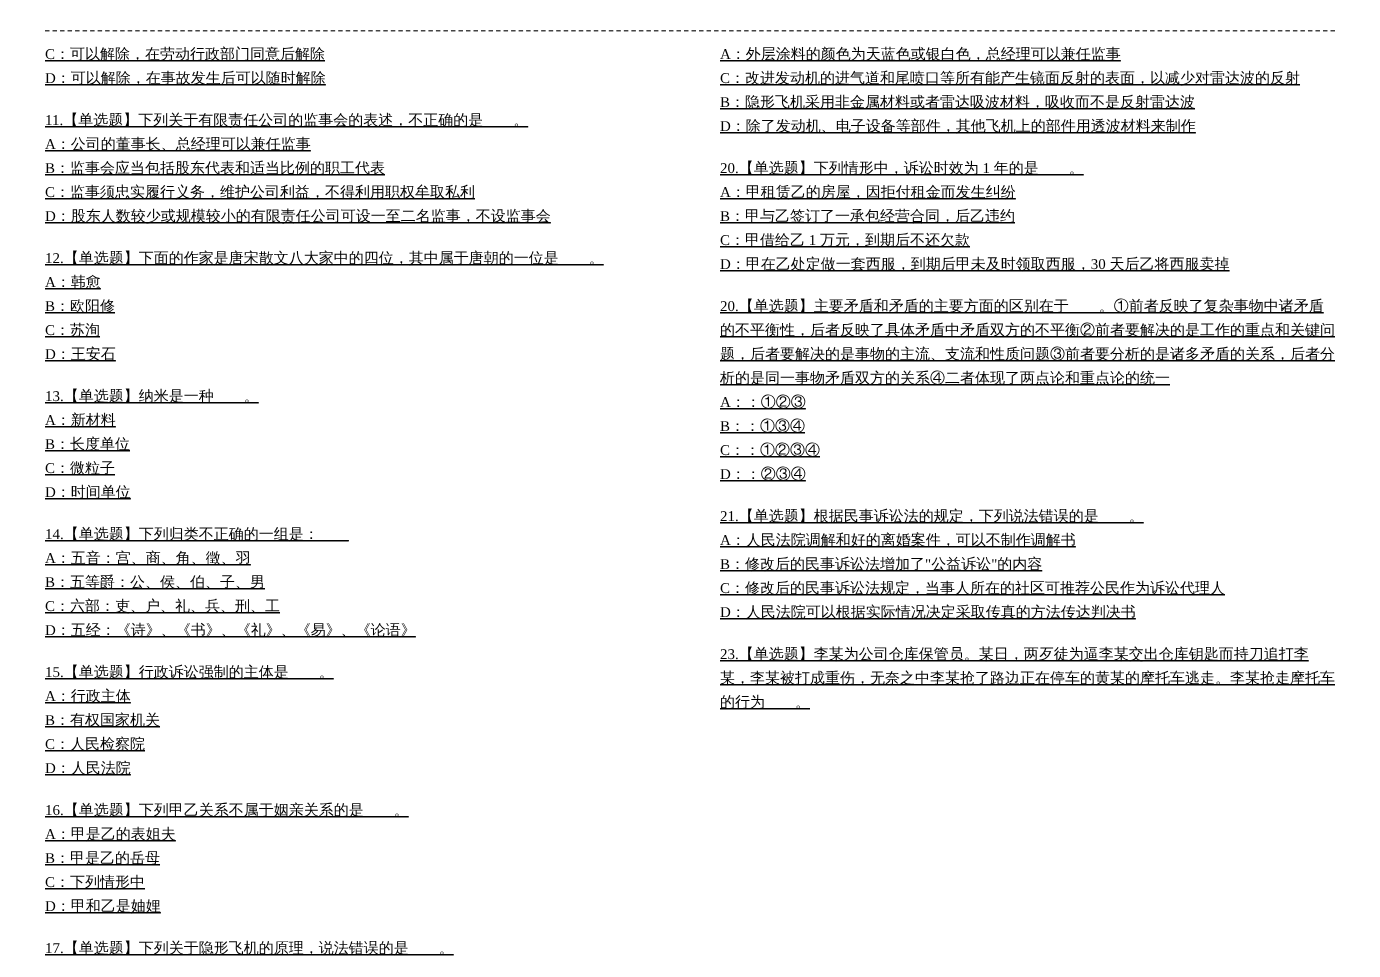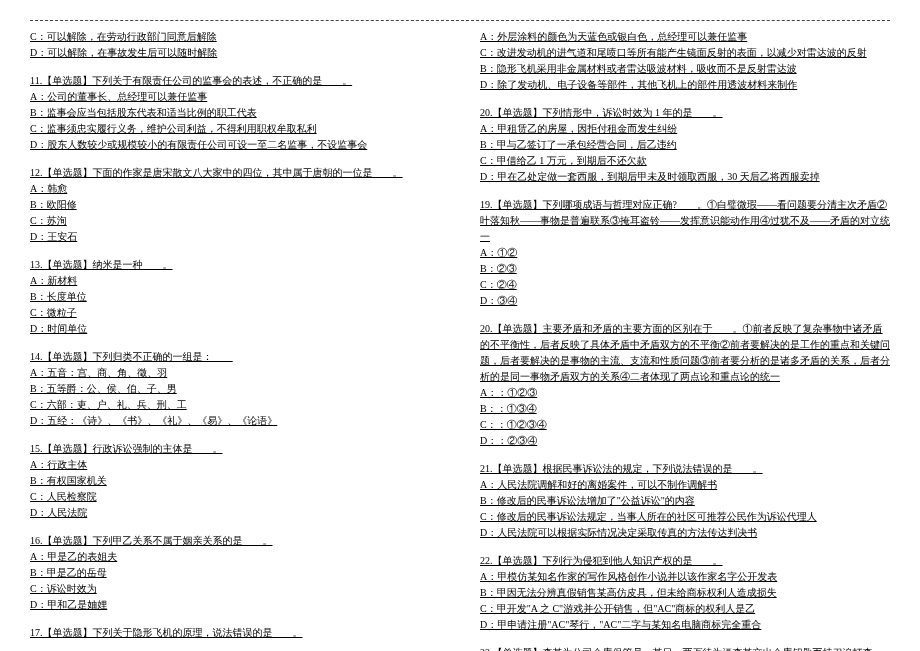--- a/index.html
+++ b/index.html
@@ -86,21 +86,21 @@
       <span class="line">A：行政主体</span>
       <span class="line">B：有权国家机关</span>
       <span class="line">C：人民检察院</span>
       <span class="line">D：人民法院</span>
     </div>
 
     <div class="block">
       <span class="line">16.【单选题】下列甲乙关系不属于姻亲关系的是____。</span>
       <span class="line">A：甲是乙的表姐夫</span>
       <span class="line">B：甲是乙的岳母</span>
-      <span class="line">C：诉讼时效为</span>
+      <span class="line">C：下列情形中</span>
       <span class="line">D：甲和乙是妯娌</span>
     </div>
 
     <div class="block">
       <span class="line">17.【单选题】下列关于隐形飞机的原理，说法错误的是____。</span>
     </div>
 
   </div>
 
   <div class="col">
@@ -113,50 +113,36 @@
     </div>
 
     <div class="block">
       <span class="line">20.【单选题】下列情形中，诉讼时效为 1 年的是____。</span>
       <span class="line">A：甲租赁乙的房屋，因拒付租金而发生纠纷</span>
       <span class="line">B：甲与乙签订了一承包经营合同，后乙违约</span>
       <span class="line">C：甲借给乙 1 万元，到期后不还欠款</span>
       <span class="line">D：甲在乙处定做一套西服，到期后甲未及时领取西服，30 天后乙将西服卖掉</span>
     </div>
 
-    <div class="block">
-      <span class="line">19.【单选题】下列哪项成语与哲理对应正确?____。①白璧微瑕——看问题要分清主次矛盾②叶落知秋——事物是普遍联系③掩耳盗铃——发挥意识能动作用④过犹不及——矛盾的对立统一</span>
-      <span class="line">A：①②</span>
-      <span class="line">B：②③</span>
-      <span class="line">C：②④</span>
-      <span class="line">D：③④</span>
-    </div>
 
     <div class="block">
       <span class="line">20.【单选题】主要矛盾和矛盾的主要方面的区别在于____。①前者反映了复杂事物中诸矛盾的不平衡性，后者反映了具体矛盾中矛盾双方的不平衡②前者要解决的是工作的重点和关键问题，后者要解决的是事物的主流、支流和性质问题③前者要分析的是诸多矛盾的关系，后者分析的是同一事物矛盾双方的关系④二者体现了两点论和重点论的统一</span>
       <span class="line">A：：①②③</span>
       <span class="line">B：：①③④</span>
       <span class="line">C：：①②③④</span>
       <span class="line">D：：②③④</span>
     </div>
 
     <div class="block">
       <span class="line">21.【单选题】根据民事诉讼法的规定，下列说法错误的是____。</span>
       <span class="line">A：人民法院调解和好的离婚案件，可以不制作调解书</span>
       <span class="line">B：修改后的民事诉讼法增加了"公益诉讼"的内容</span>
       <span class="line">C：修改后的民事诉讼法规定，当事人所在的社区可推荐公民作为诉讼代理人</span>
       <span class="line">D：人民法院可以根据实际情况决定采取传真的方法传达判决书</span>
     </div>
 
-    <div class="block">
-      <span class="line">22.【单选题】下列行为侵犯到他人知识产权的是____。</span>
-      <span class="line">A：甲模仿某知名作家的写作风格创作小说并以该作家名字公开发表</span>
-      <span class="line">B：甲因无法分辨真假销售某高仿皮具，但未给商标权利人造成损失</span>
-      <span class="line">C：甲开发"A 之 C"游戏并公开销售，但"AC"商标的权利人是乙</span>
-      <span class="line">D：甲申请注册"AC"琴行，"AC"二字与某知名电脑商标完全重合</span>
-    </div>
 
     <div class="block">
       <span class="line">23.【单选题】李某为公司仓库保管员。某日，两歹徒为逼李某交出仓库钥匙而持刀追打李某，李某被打成重伤，无奈之中李某抢了路边正在停车的黄某的摩托车逃走。李某抢走摩托车的行为____。</span>
     </div>
 
   </div>
 </div>
 
 </body></html>

